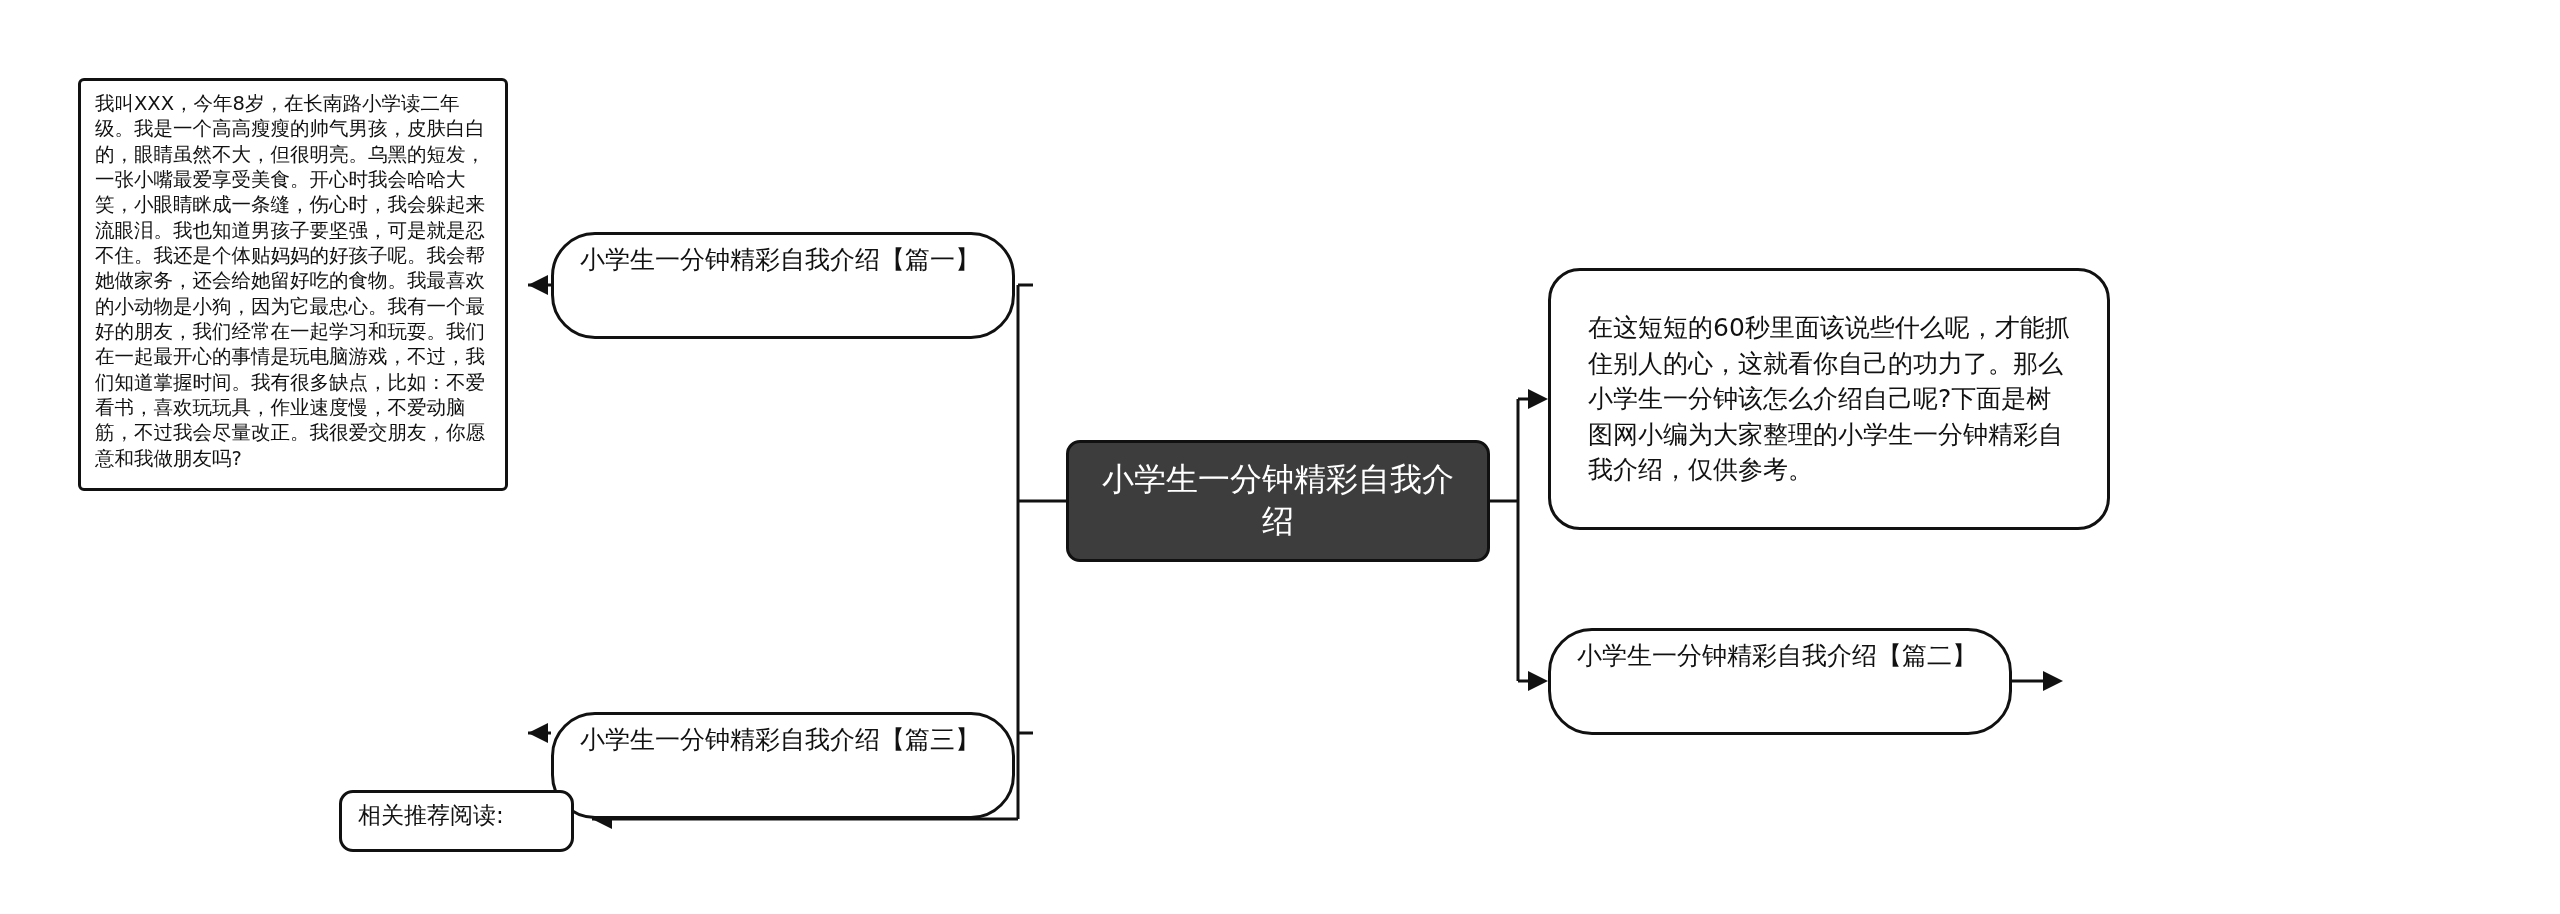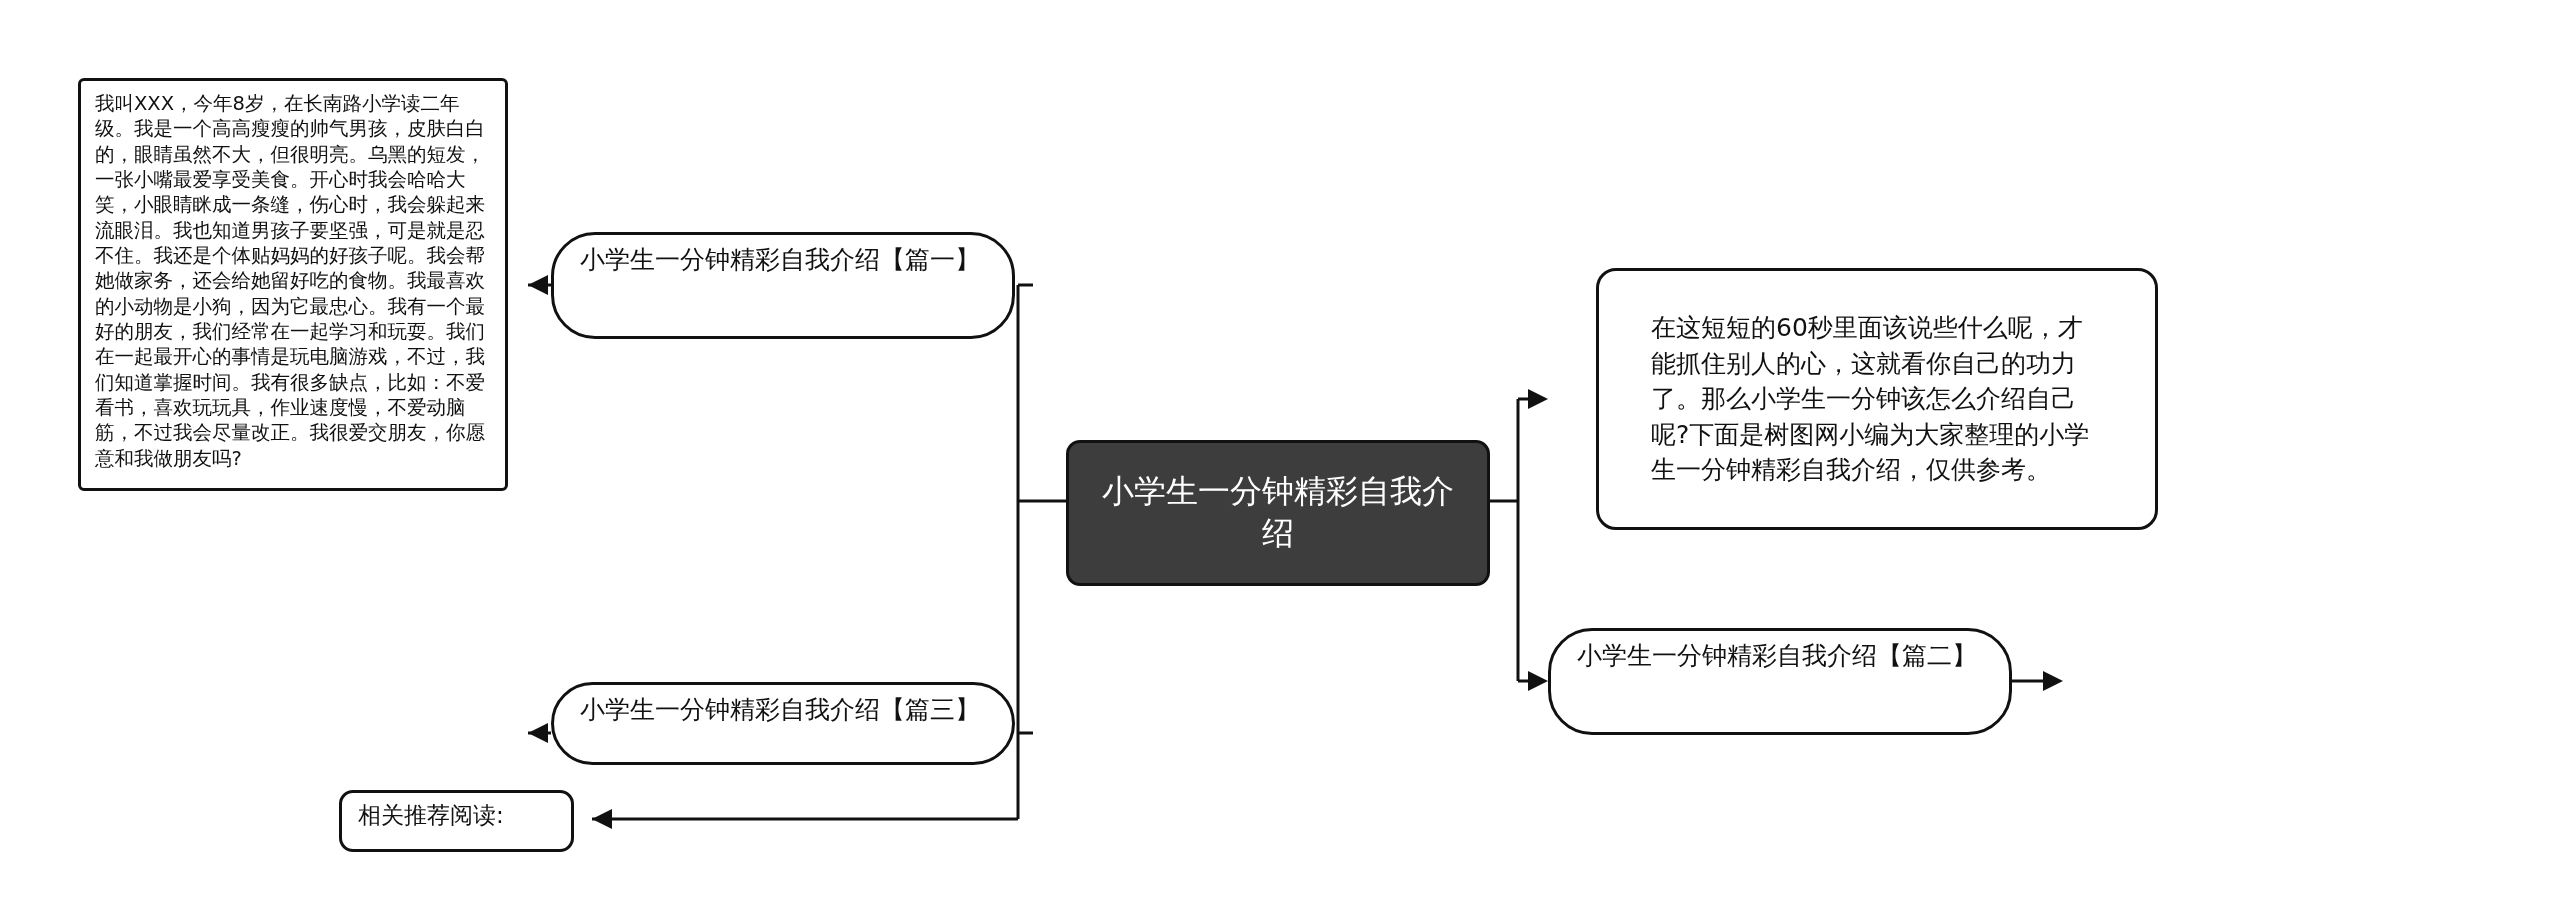--- a/index.html
+++ b/index.html
@@ -54,49 +54,48 @@
     align-items:flex-start;
     word-break:break-all;
   }
   .pill.small{
     border-radius:14px;
     font-size:23px;
     padding:7px 16px;
   }
   
   .bubble{
-    border-radius:20px;
-    padding:16px 52px;
+    border-radius:32px;
+    padding:16px 37px;
     font-size:25px;
     line-height:1.42;
     align-items:center;
     word-break:break-all;
-    margin-left:48px;
   }
   
   .root{
     border-radius:14px;
     background:#3d3d3d;
     border:3px solid #111111;
     color:#ffffff;
     font-size:32px;
     line-height:1.30;
     padding:14px 18px;
     align-items:center;
     justify-content:center;
     text-align:center;
     word-break:break-all;
   }
   
   #node-intro-a   {left:78px;   top:78px;   width:430px;  height:413px;}
   #node-intro-c   {left:78px;   top:518px;  width:430px;  height:270px;}
   #node-label-a   {left:551px;  top:232px;  width:464px;  height:107px;}
-  #node-label-c   {left:551px;  top:682px;  width:464px;  height:83px;}
+  #node-label-c   {left:551px;  top:712px;  width:464px;  height:107px;}
   #node-related   {left:339px;  top:790px;  width:235px;  height:62px;}
-  #node-root      {left:1066px; top:440px;  width:424px;  height:146px;}
+  #node-root      {left:1066px; top:440px;  width:424px;  height:122px;}
   #node-lead      {left:1548px; top:268px;  width:562px;  height:262px;}
   #node-label-b   {left:1548px; top:628px;  width:464px;  height:107px;}
   #node-intro-b   {left:2063px; top:553px;  width:458px;  height:270px;}
 </style>
 </head>
 <body>
 
 <div id="canvas">
 
   <svg id="wires" viewBox="0 0 2560 914" preserveAspectRatio="none">

